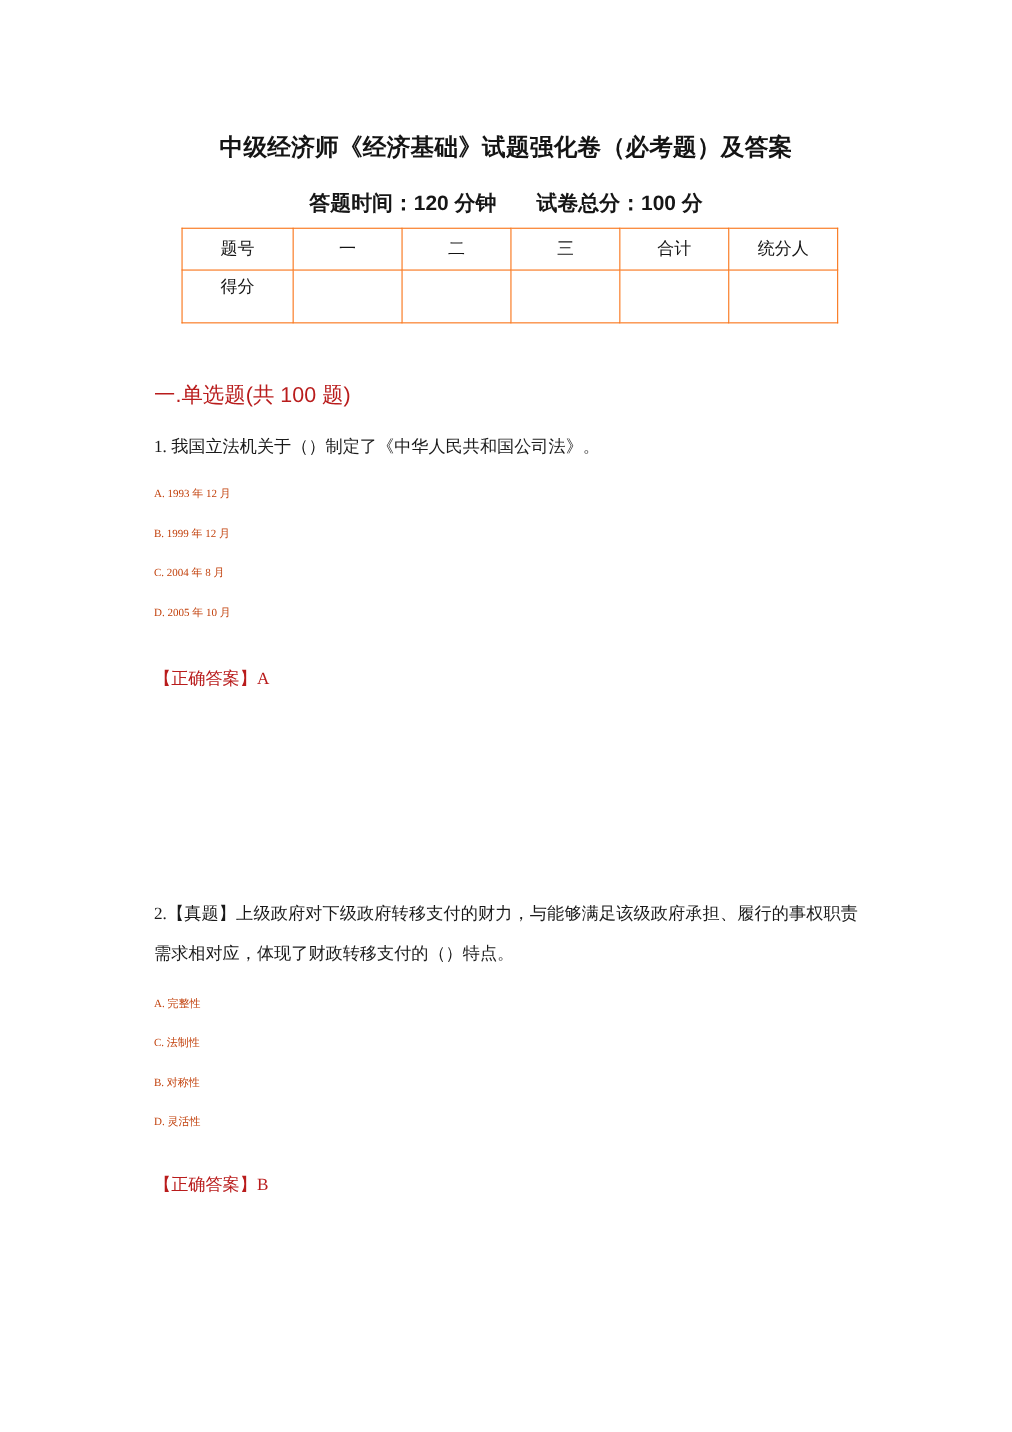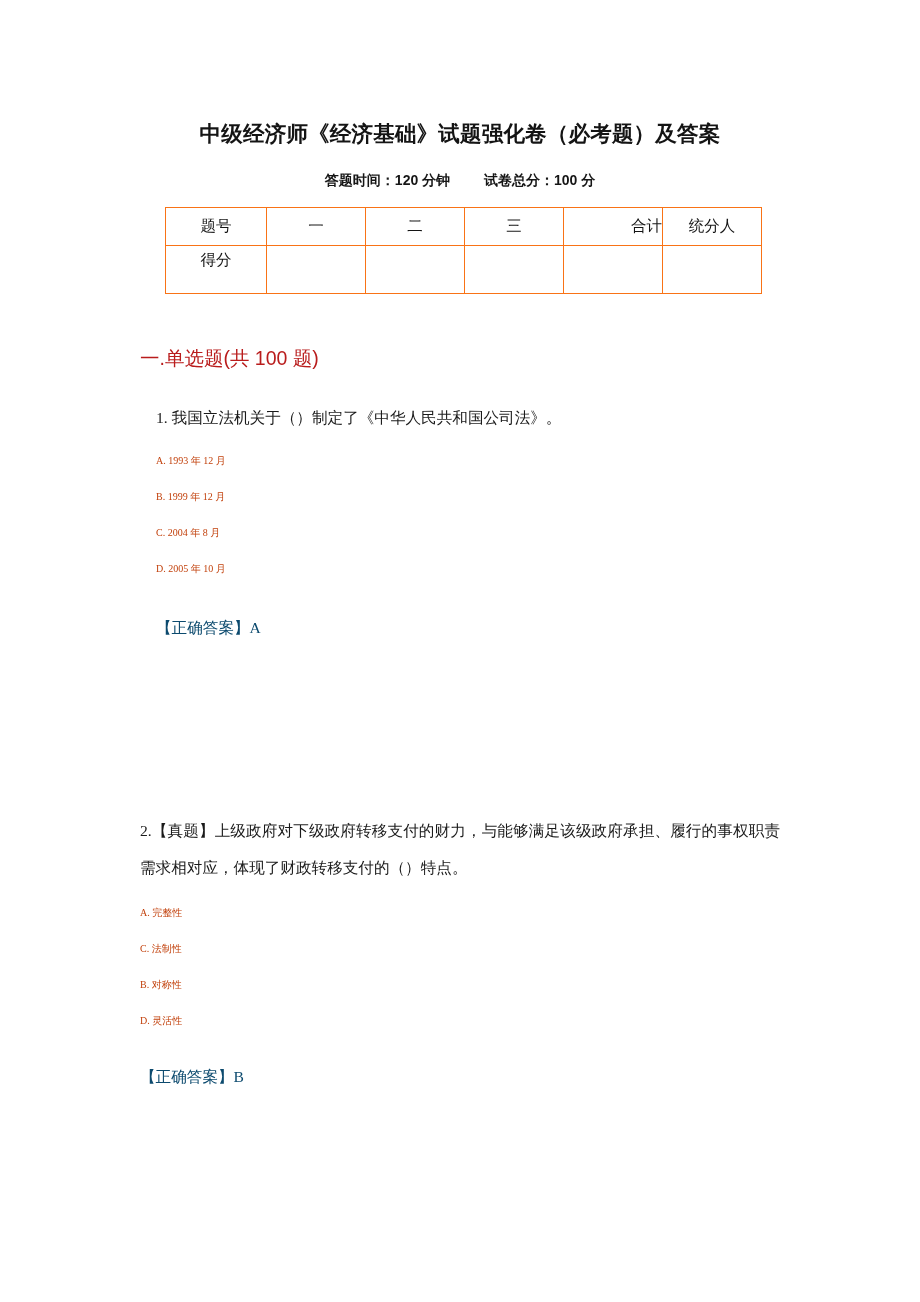--- a/index.html
+++ b/index.html
@@ -41,21 +41,21 @@
 
   
   .doc-subtitle {
     position: absolute;
     left: 0;
     top: 172px;
     width: 920px;
     text-align: center;
     font-family: "Liberation Sans", "DejaVu Sans", sans-serif;
     font-weight: bold;
-    font-size: 14px;
+    font-size: 19px;
     color: #161616;
     white-space: nowrap;
   }
   .doc-subtitle .gap {
     display: inline-block;
     width: 26px;
   }
 
   
   .score-table {
@@ -74,21 +74,21 @@
     text-align: center;
     vertical-align: middle;
     padding: 0;
   }
   .score-table tr.row-head td { height: 37px; }
   .score-table tr.row-body td { height: 43px; }
   .score-table td.c0 { width: 100px; }
   .score-table td.c1,
   .score-table td.c2,
   .score-table td.c3 { width: 98px; }
-  .score-table td.c4 { width: 98px; text-align: right; }
+  .score-table td.c4 { width: 98px; }
   .score-table td.c5 { width: 98px; }
   .score-table tr.row-body td.c0 {
     vertical-align: top;
     padding-top: 4px;
   }
 
   
   .section-heading {
     position: absolute;
     left: 140px;
@@ -122,26 +122,26 @@
   .q-options li {
     font-family: "Liberation Serif", "DejaVu Serif", serif;
     font-size: 10px;
     line-height: 36px;
     color: #c2410c;
     white-space: nowrap;
   }
   .q-answer {
     font-family: "Liberation Serif", "DejaVu Serif", serif;
     font-size: 15.6px;
-    color: #0c4a6e;
-    white-space: nowrap;
-  }
-
-  
-  #question-1 { top: 399px; margin-left: 16px; }
+    color: #b91c1c;
+    white-space: nowrap;
+  }
+
+  
+  #question-1 { top: 388px; }
   #question-1 .q-options { margin-top: 7px; }
   #question-1 .q-answer {
     position: absolute;
     left: 0;
     top: 219px;
   }
 
   #question-2 { top: 812px; }
   #question-2 .q-options { margin-top: 9px; }
   #question-2 .q-answer {

